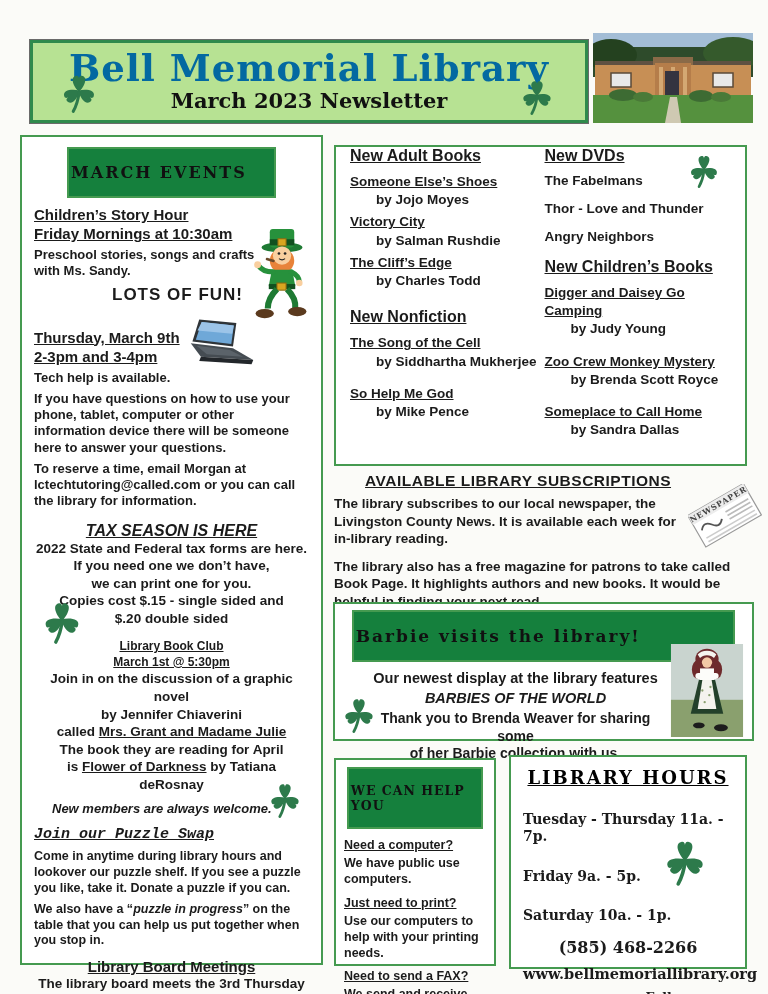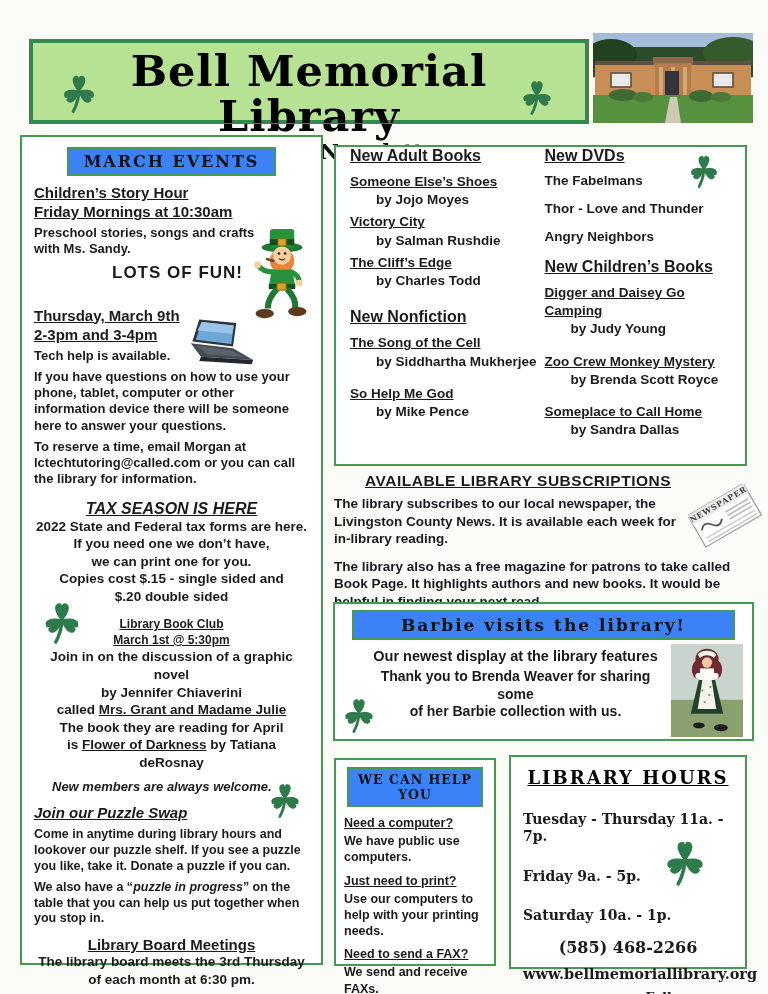--- a/index.html
+++ b/index.html
@@ -16,53 +16,53 @@
   .i { font-style: italic; }
 
   
   .banner {
     position: absolute; left: 30px; top: 40px; width: 558px; height: 83px;
     background: #b7e293; border: 3px solid #2f8a4c; outline: 1px solid #6a6a6a;
     text-align: center;
   }
   .banner-title {
     margin-top: 6px; font-family: "DejaVu Serif", serif; font-weight: bold;
-    font-size: 43px; letter-spacing: 1px; color: #000000; line-height: 1.05;
+    font-size: 37px; letter-spacing: 1px; color: #0369a1; line-height: 1.05;
   }
   .banner-subtitle {
     font-family: "DejaVu Serif", serif; font-weight: bold; font-size: 21px; color: #111;
   }
   .sham { color: #2d7a4b; display: inline-block; }
   .sham-hdr-left  { position: absolute; left: 24px; bottom: 4px; width: 44px; height: 48px; }
   .sham-hdr-right { position: absolute; right: 28px; bottom: 2px; width: 40px; height: 44px; }
   .photo { position: absolute; left: 593px; top: 33px; width: 160px; height: 90px; }
 
   
   .gbox { position: absolute; background: #fff; border: 2px solid #459a50; }
   .bar-title {
-    margin: 8px auto 8px; background: #3b82f6; border: 2px solid #459a50;
-    text-align: center; font-family: "DejaVu Serif", serif; font-weight: bold;
-    font-size: 16px; letter-spacing: 2px; padding: 3px 2px; color: #111; width: 76%;
+    margin: 8px auto 8px; background: #15803d; border: 2px solid #459a50;
+    text-align: left; font-family: "DejaVu Serif", serif; font-weight: bold;
+    font-size: 16px; letter-spacing: 2px; padding: 14px 2px; color: #111; width: 76%;
   }
 
   
   #march { left: 20px; top: 135px; width: 303px; height: 830px; padding: 2px 12px 0; }
   #march .hline { font-size: 15px; font-weight: bold; text-decoration: underline; margin-top: 2px; }
   #march p { font-size: 13px; font-weight: 600; line-height: 1.25; margin-top: 5px; }
   .fun { font-size: 17px; font-weight: bold; margin: 5px 0 0 78px; letter-spacing: 1px; }
   .tech-date { margin-top: 24px !important; }
   .tax-title { margin-top: 12px; text-align: center; font-size: 16px; font-weight: bold;
                font-style: italic; text-decoration: underline; }
   .tax-line { text-align: center; font-size: 13.5px; font-weight: 600; line-height: 1.3; }
   .club-h { text-align: center; font-size: 12px; font-weight: bold; text-decoration: underline; line-height: 1.3; }
   .club-h1 { margin-top: 12px; }
   .bc-line { text-align: center; font-size: 13.5px; font-weight: bold; line-height: 1.3; }
   .welcome { margin: 8px 0 0 18px; font-size: 13px; font-weight: 600; font-style: italic; }
   .puzzle-title { margin-top: 10px; font-size: 15px; font-weight: bold; font-style: italic;
-                  text-decoration: underline; }
+                  text-decoration: underline; font-family: Liberation Mono, monospace; }
   #march .small-p { font-size: 12.5px; margin-top: 6px; }
   .board-h { margin-top: 9px; text-align: center; font-size: 15px; font-weight: bold; text-decoration: underline; }
   .board-l { text-align: center; font-size: 13.5px; font-weight: 600; line-height: 1.3; }
   .lep    { position: absolute; right: 4px;  top: 88px;  width: 72px;  height: 112px; }
   .laptop { position: absolute; left: 162px; top: 180px; width: 76px;  height: 54px; }
   .sham-bc  { position: absolute; left: 16px;  top: 458px; width: 48px; height: 52px; }
   .sham-puz { position: absolute; right: 16px; top: 640px; width: 40px; height: 44px; }
 
   
   #whatsnew { left: 334px; top: 145px; width: 413px; height: 321px; padding: 0 10px; }
@@ -307,20 +307,21 @@
       <line x1="12" y1="49" x2="80" y2="49" stroke="#ccc" stroke-width="2"></line>
       <line x1="12" y1="54" x2="80" y2="54" stroke="#ccc" stroke-width="2"></line>
     </g>
   </svg>
 </div>
 
 <div id="barbie" class="gbox">
   <div class="bar-title">Barbie visits the library!</div>
   <div class="bar-content">
     <div class="bar-l1">Our newest display at the library features</div>
+    <div class="bar-l2">BARBIES OF THE WORLD</div>
     <div class="bar-l3">
       <span>Thank you to Brenda Weaver for sharing some</span><br>
       <span>of her Barbie collection with us.</span>
     </div>
   </div>
   <svg class="doll" viewBox="0 0 62 80">
     <rect width="62" height="80" fill="#c9d4cf"></rect>
     <rect y="48" width="62" height="32" fill="#8aa06e"></rect>
     <ellipse cx="31" cy="13" rx="10" ry="9" fill="#6e2a2c"></ellipse>
     <path d="M23,9 a9,6 0 0 1 16,0 l-2,3 a7,5 0 0 0 -12,0 z" fill="#f5f3ee"></path>

